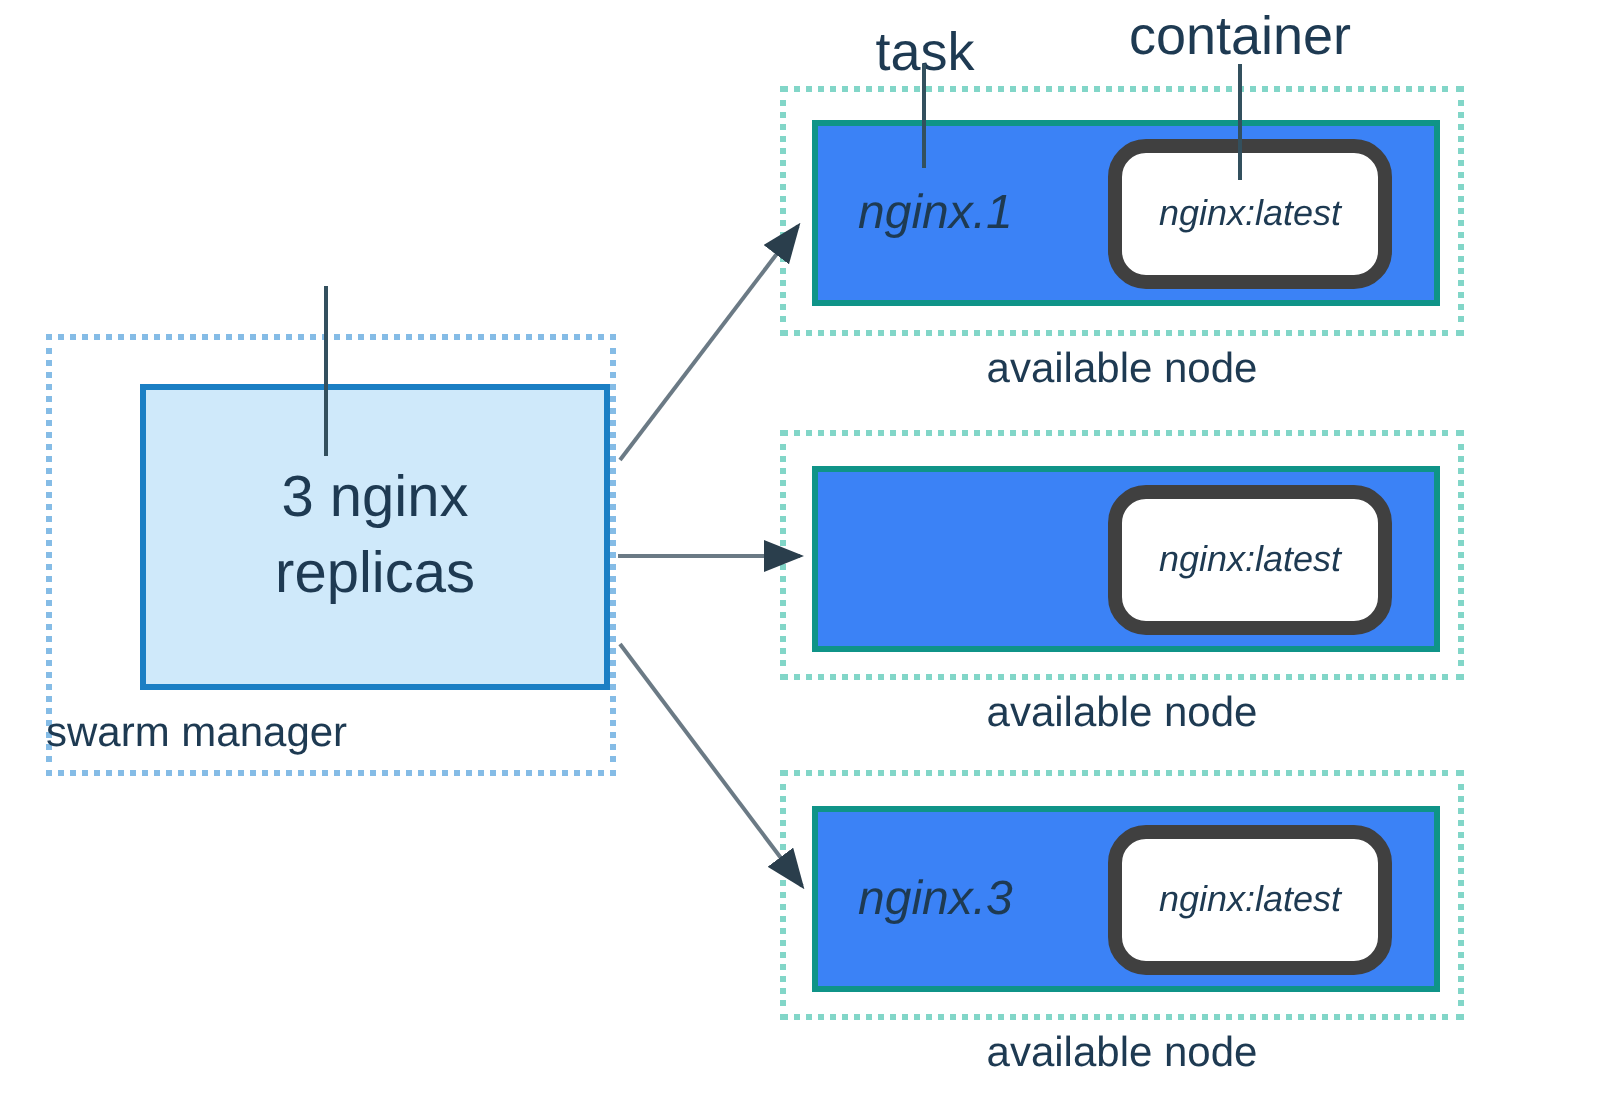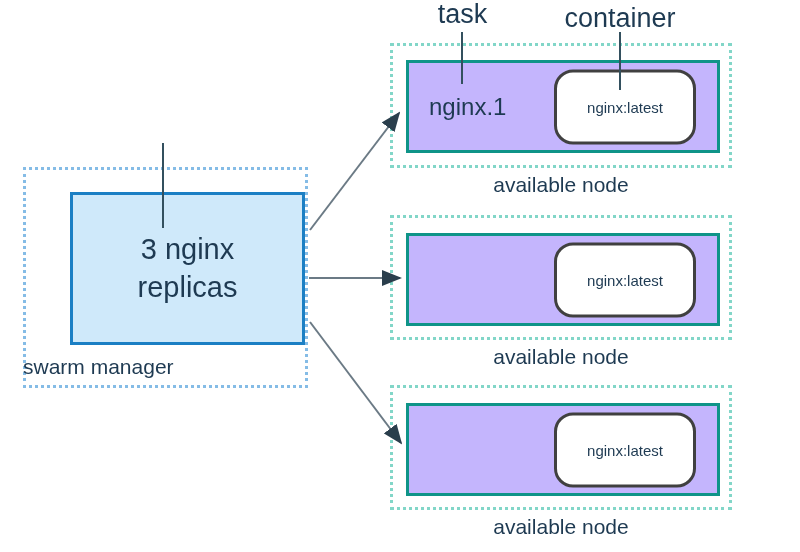--- a/index.html
+++ b/index.html
@@ -58,47 +58,48 @@
     width: 342px; height: 125px;
     border: 3px dotted #82d6c8;
   }
   .node-dashed.n1 { top: 43px; }
   .node-dashed.n2 { top: 215px; }
   .node-dashed.n3 { top: 385px; }
   .task-box {
     position: absolute;
     left: 406px;
     width: 314px; height: 93px;
-    background: #c4b5fd;
+    background: #3b82f6;
     border: 3px solid #0f9488;
+    font-style: italic;
   }
   .task-box.n1 { top: 60px; }
   .task-box.n2 { top: 233px; }
   .task-box.n3 { top: 403px; }
   .task-name {
     position: absolute;
     left: 20px; top: 0;
     height: 100%;
     display: flex;
     align-items: center;
     font-size: 24px;
     color: #1e3a52;
   }
   .container-pill {
     position: absolute;
     left: 145px; top: 50%;
     transform: translateY(-50%);
     width: 142px; height: 75px;
     background: #ffffff;
-    border: 3px solid #404040;
+    border: 7px solid #404040;
     border-radius: 19px;
     display: flex;
     align-items: center;
     justify-content: center;
-    font-size: 15px;
+    font-size: 18px;
     color: #1e3a52;
   }
   .node-caption {
     position: absolute;
     left: 390px;
     width: 342px;
     text-align: center;
     font-size: 21px;
   }
   .node-caption.n1 { top: 173px; }
@@ -109,21 +110,21 @@
     left: 0; top: 0;
     width: 800px; height: 552px;
     pointer-events: none;
   }
 </style>
 </head>
 <body>
 
 <div class="stage">
 
-  <div class="pointer-label" style="left:420px; top:0; width:85px;">task</div>
+  <div class="pointer-label" style="left:420px; top:12px; width:85px;">task</div>
   <div class="pointer-label" style="left:555px; top:4px; width:130px;">container</div>
 
   <div class="swarm-dashed"></div>
   <div class="service-box">3 nginx
 replicas</div>
   <div class="swarm-caption">swarm manager</div>
 
   <div class="node-dashed n1"></div>
   <div class="task-box n1">
     <div class="task-name">nginx.1</div>
@@ -132,20 +133,21 @@
   <div class="node-caption n1">available node</div>
 
   <div class="node-dashed n2"></div>
   <div class="task-box n2">
     <div class="container-pill">nginx:latest</div>
   </div>
   <div class="node-caption n2">available node</div>
 
   <div class="node-dashed n3"></div>
   <div class="task-box n3">
+    <div class="task-name">nginx.3</div>
     <div class="container-pill">nginx:latest</div>
   </div>
   <div class="node-caption n3">available node</div>
 
   <svg class="overlay" viewBox="0 0 800 552">
     <defs>
       <marker id="arrowhead" markerWidth="10" markerHeight="8" refX="9" refY="4" orient="auto" markerUnits="strokeWidth">
         <path d="M0,0 L10,4 L0,8 z" fill="#2a3e4c"></path>
       </marker>
     </defs>

